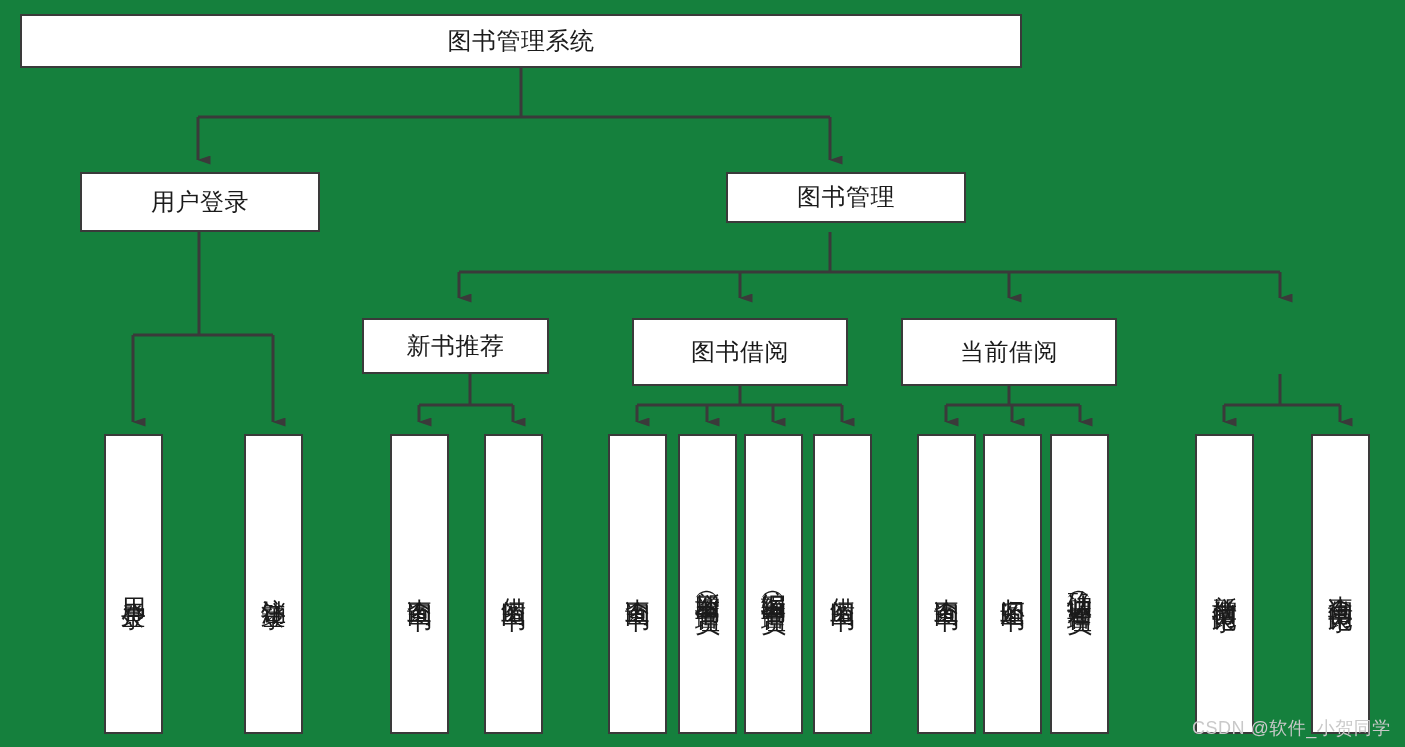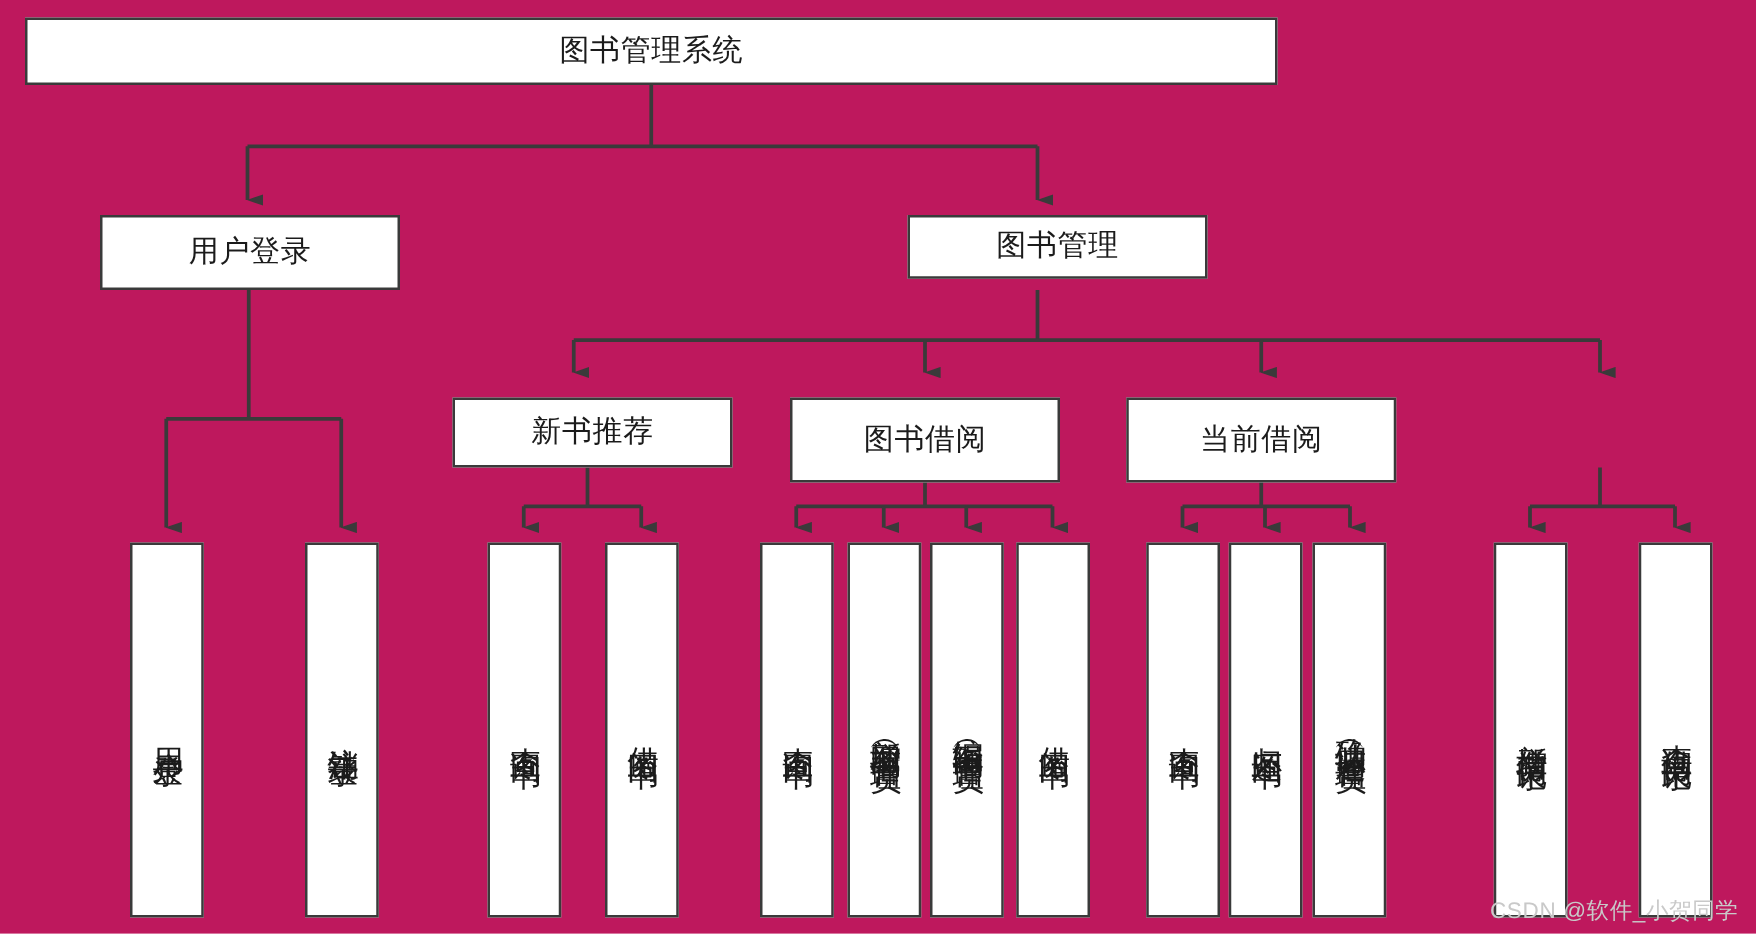--- a/index.html
+++ b/index.html
@@ -8,21 +8,21 @@
     padding: 0;
     background: #ffffff;
   }
   body {
     font-family: "Liberation Sans", "DejaVu Sans", sans-serif;
   }
   #diagram-root {
     position: relative;
     width: 1405px;
     height: 747px;
-    background: #be185d;
+    background: #15803d;
     overflow: hidden;
   }
   svg.diagram-canvas {
     position: absolute;
     left: 0;
     top: 0;
     width: 1405px;
     height: 747px;
     display: block;
   }
@@ -123,21 +123,21 @@
   </div>
 
   <div class="node-box horizontal" style="left:80px; top:172px; width:240px; height:60px;">
     <span class="node-label">用户登录</span>
   </div>
 
   <div class="node-box horizontal" style="left:726px; top:172px; width:240px; height:51px;">
     <span class="node-label">图书管理</span>
   </div>
 
-  <div class="node-box horizontal" style="left:362px; top:318px; width:224px; height:56px;">
+  <div class="node-box horizontal" style="left:362px; top:318px; width:187px; height:56px;">
     <span class="node-label">新书推荐</span>
   </div>
 
   <div class="node-box horizontal" style="left:632px; top:318px; width:216px; height:68px;">
     <span class="node-label">图书借阅</span>
   </div>
 
   <div class="node-box horizontal" style="left:901px; top:318px; width:216px; height:68px;">
     <span class="node-label">当前借阅</span>
   </div>

